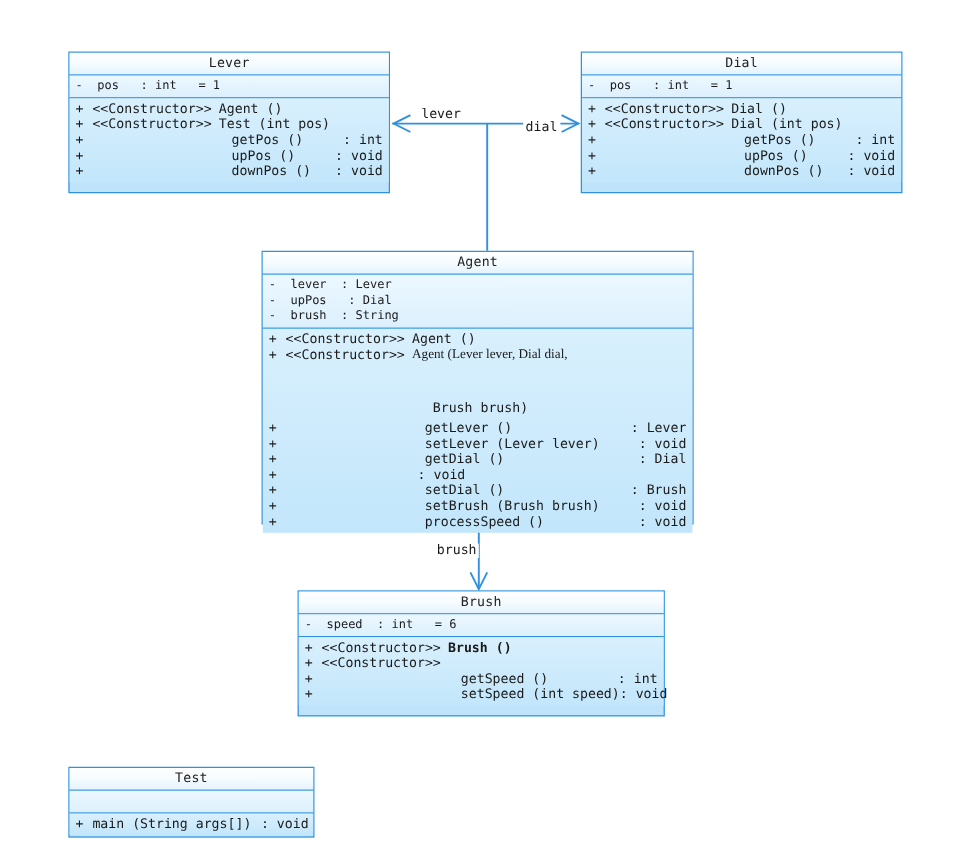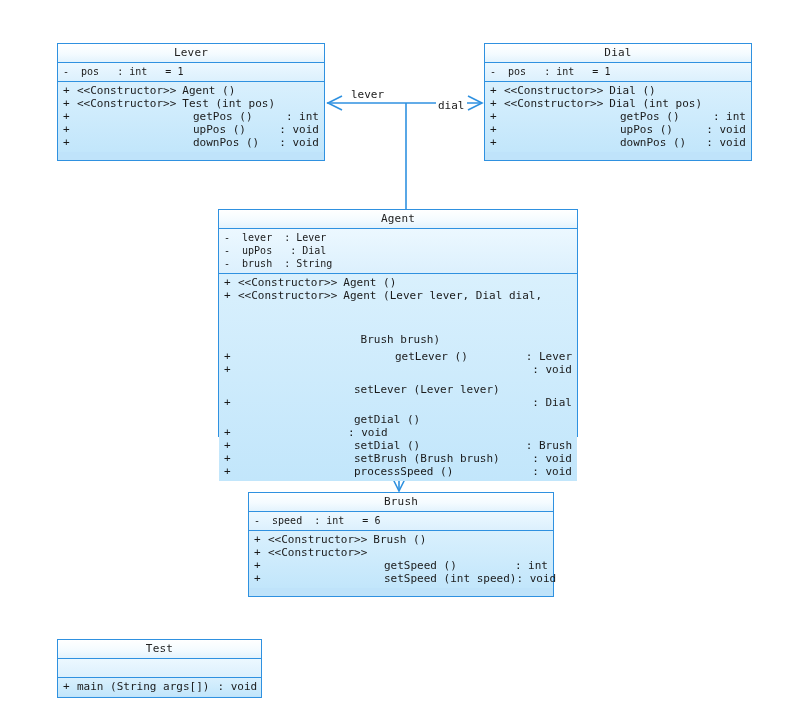--- a/index.html
+++ b/index.html
@@ -213,45 +213,45 @@
     <div class="uml-ops">
       <div class="op-row">
         <span class="op-vis">+</span>
         <span class="op-stereo">&lt;&lt;Constructor&gt;&gt;</span>
         <span class="op-sig" style="padding-left:6px;">Agent ()</span>
         <span class="op-ret"></span>
       </div>
       <div class="op-row">
         <span class="op-vis">+</span>
         <span class="op-stereo">&lt;&lt;Constructor&gt;&gt;</span>
-        <span class="op-sig" style="padding-left:6px;">Agent (Lever lever, Dial dial,</span>
+        <span class="op-sig" style="padding-left:6px;font-family:Liberation Serif, serif;">Agent (Lever lever, Dial dial,</span>
         <span class="op-ret"></span>
       </div>
       <div class="op-row">
         <span class="op-vis"></span>
         <span class="op-stereo" style="width:110px;flex:0 0 110px;"></span>
         <span class="op-sig" style="padding-left:6px;margin-top:31px;"> Brush brush)</span>
         <span class="op-ret"></span>
       </div>
       <div class="op-row" style="margin-top:4px;">
         <span class="op-vis">+</span>
         <span class="op-stereo" style="width:110px;flex:0 0 110px;"></span>
-        <span class="op-sig" style="padding-left:6px;margin-left:41px;">getLever ()</span>
+        <span class="op-sig" style="padding-left:6px;">getLever ()</span>
         <span class="op-ret">: Lever</span>
       </div>
       <div class="op-row">
         <span class="op-vis">+</span>
         <span class="op-stereo" style="width:110px;flex:0 0 110px;"></span>
-        <span class="op-sig" style="padding-left:6px;margin-top:20px;">setLever (Lever lever)</span>
-        <span class="op-ret">: void</span>
-      </div>
-      <div class="op-row">
-        <span class="op-vis">+</span>
-        <span class="op-stereo" style="width:110px;flex:0 0 110px;"></span>
-        <span class="op-sig" style="padding-left:6px;margin-top:17px;">getDial ()</span>
+        <span class="op-sig" style="padding-left:6px;">setLever (Lever lever)</span>
+        <span class="op-ret">: void</span>
+      </div>
+      <div class="op-row">
+        <span class="op-vis">+</span>
+        <span class="op-stereo" style="width:110px;flex:0 0 110px;"></span>
+        <span class="op-sig" style="padding-left:6px;">getDial ()</span>
         <span class="op-ret">: Dial</span>
       </div>
       <div class="op-row">
         <span class="op-vis">+</span>
         <span class="op-stereo" style="width:110px;flex:0 0 110px;"></span>
         <span class="op-ret">: void</span>
       </div>
       <div class="op-row">
         <span class="op-vis">+</span>
         <span class="op-stereo" style="width:110px;flex:0 0 110px;"></span>
@@ -275,21 +275,21 @@
 
   <div class="uml-class" style="left:248px; top:492px; width:306px; height:105px;">
     <div class="uml-title">Brush</div>
     <div class="uml-attrs">
       <div class="attr-row">-  speed  : int   = 6</div>
     </div>
     <div class="uml-ops">
       <div class="op-row">
         <span class="op-vis">+</span>
         <span class="op-stereo">&lt;&lt;Constructor&gt;&gt;</span>
-        <span class="op-sig" style="padding-left:6px;">Brush ()</span>
+        <span class="op-sig" style="padding-left:6px;font-weight:bold;">Brush ()</span>
         <span class="op-ret"></span>
       </div>
       <div class="op-row">
         <span class="op-vis">+</span>
         <span class="op-stereo">&lt;&lt;Constructor&gt;&gt;</span>
         <span class="op-ret"></span>
       </div>
       <div class="op-row">
         <span class="op-vis">+</span>
         <span class="op-stereo" style="width:110px;flex:0 0 110px;"></span>

